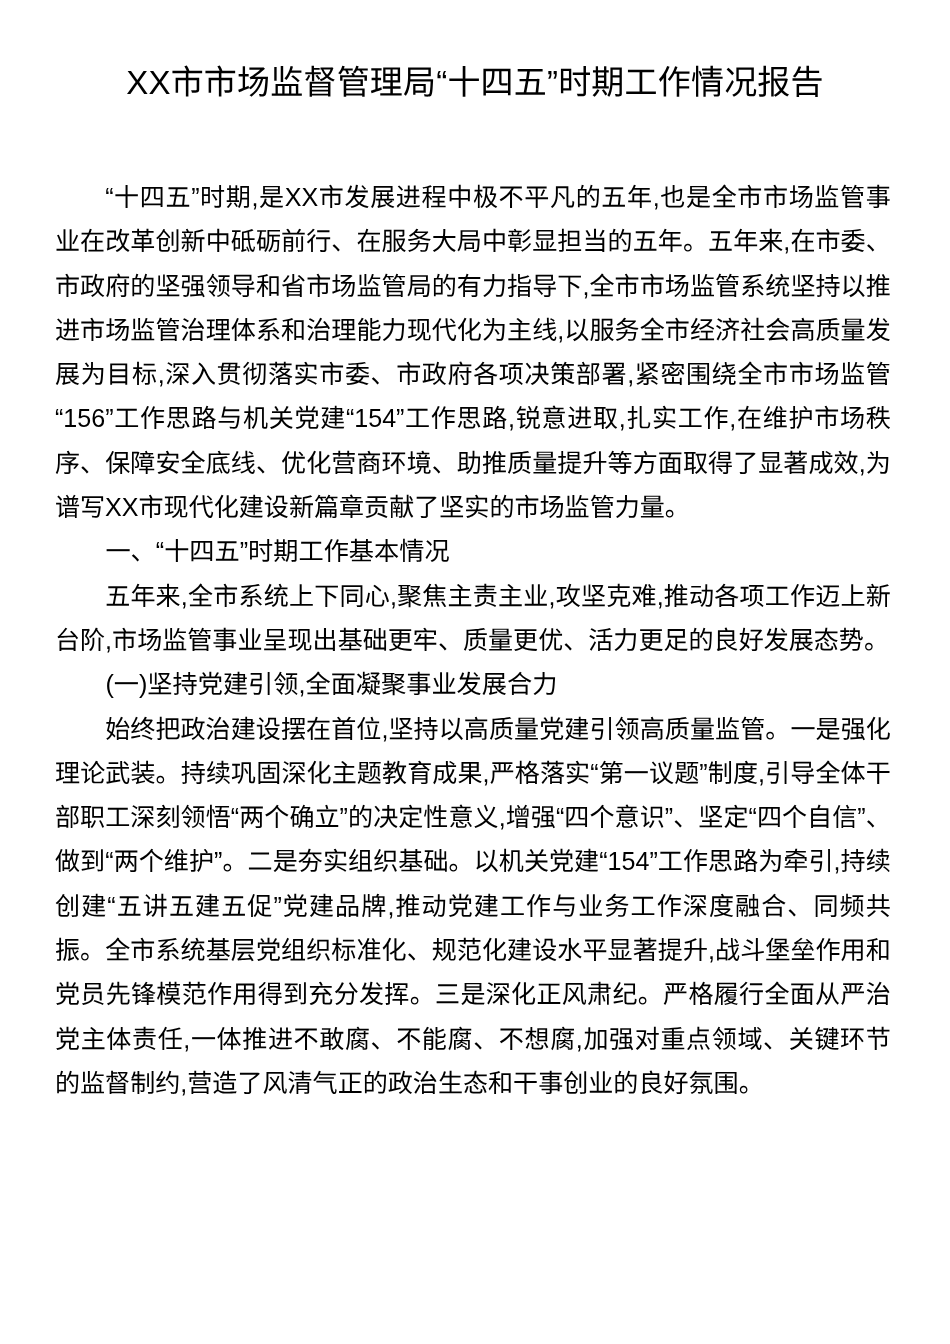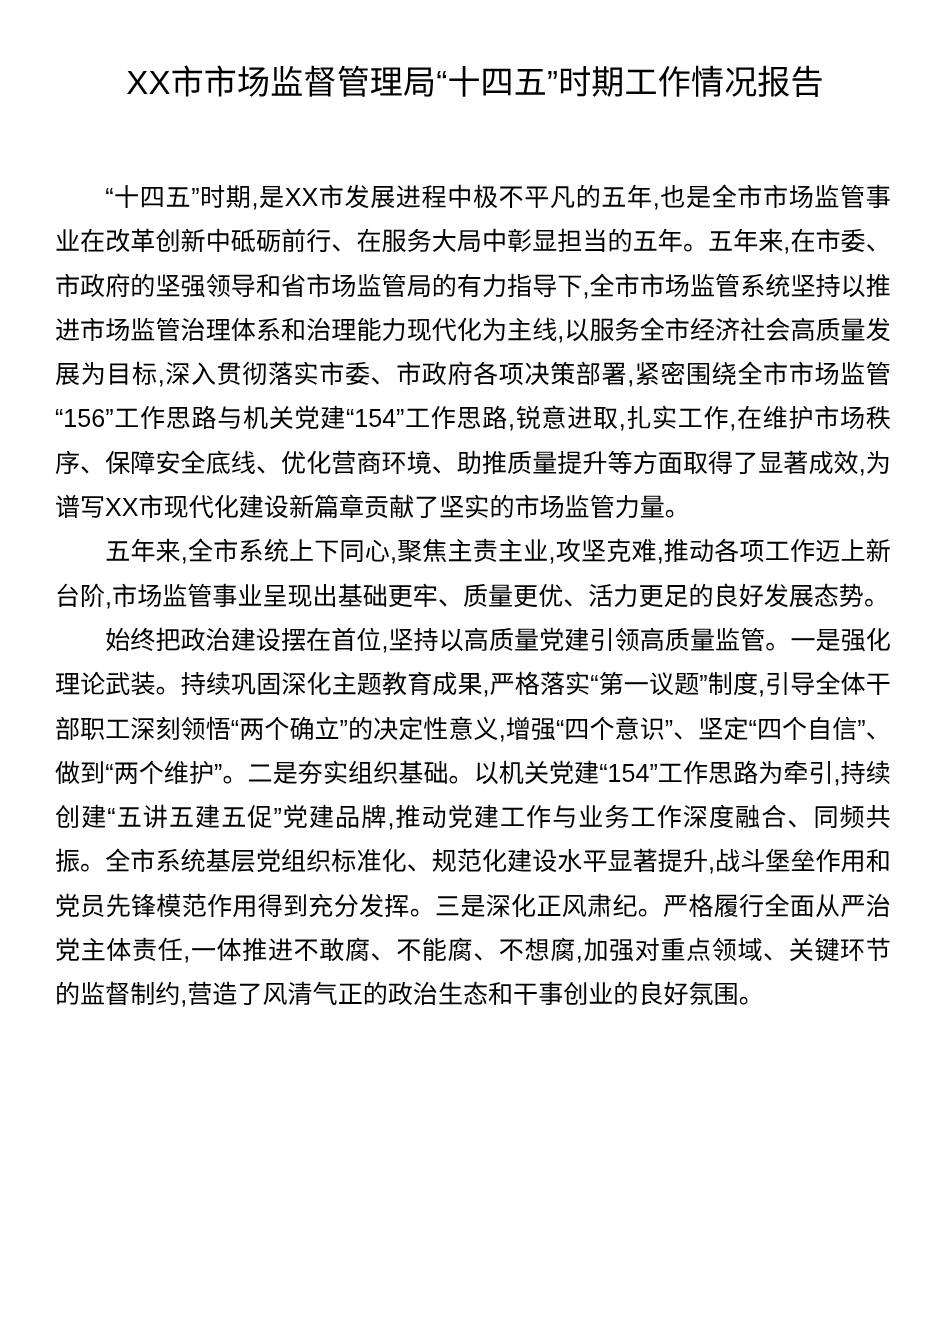--- a/index.html
+++ b/index.html
@@ -89,21 +89,23 @@
 <div class="page">
 
   <h1 class="doc-title">XX市市场监督管理局“十四五”时期工作情况报告</h1>
 
   <div class="doc-body" style="top:127px;">
 
     <div class="gap-after-title"></div>
 
     <p class="para indent">“十四五”时期,是XX市发展进程中极不平凡的五年,也是全市市场监管事业在改革创新中砥砺前行、在服务大局中彰显担当的五年。五年来,在市委、市政府的坚强领导和省市场监管局的有力指导下,全市市场监管系统坚持以推进市场监管治理体系和治理能力现代化为主线,以服务全市经济社会高质量发展为目标,深入贯彻落实市委、市政府各项决策部署,紧密围绕全市市场监管“156”工作思路与机关党建“154”工作思路,锐意进取,扎实工作,在维护市场秩序、保障安全底线、优化营商环境、助推质量提升等方面取得了显著成效,为谱写XX市现代化建设新篇章贡献了坚实的市场监管力量。</p>
 
+    <p class="heading-1">一、“十四五”时期工作基本情况</p>
 
     <p class="para indent">五年来,全市系统上下同心,聚焦主责主业,攻坚克难,推动各项工作迈上新台阶,市场监管事业呈现出基础更牢、质量更优、活力更足的良好发展态势。</p>
 
+    <p class="heading-2">(一)坚持党建引领,全面凝聚事业发展合力</p>
 
     <p class="para indent" id="rich-subsection-1"><span class="run">始终把政治建设摆在首位,坚持以高质量党建引领高质量监管。</span><b class="run bold">一是</b><span class="run">强化理论武装。持续巩固深化主题教育成果,严格落实“第一议题”制度,引导全体干部职工深刻领悟“两个确立”的决定性意义,增强“四个意识”、坚定“四个自信”、做到“两个维护”。</span><b class="run bold">二是</b><span class="run">夯实组织基础。以机关党建“154”工作思路为牵引,持续创建“五讲五建五促”党建品牌,推动党建工作与业务工作深度融合、同频共振。全市系统基层党组织标准化、规范化建设水平显著提升,战斗堡垒作用和党员先锋模范作用得到充分发挥。</span><b class="run bold">三是</b><span class="run">深化正风肃纪。严格履行全面从严治党主体责任,一体推进不敢腐、不能腐、不想腐,加强对重点领域、关键环节的监督制约,营造了风清气正的政治生态和干事创业的良好氛围。</span></p>
 
   </div>
 
 </div>
 
 </body></html>

